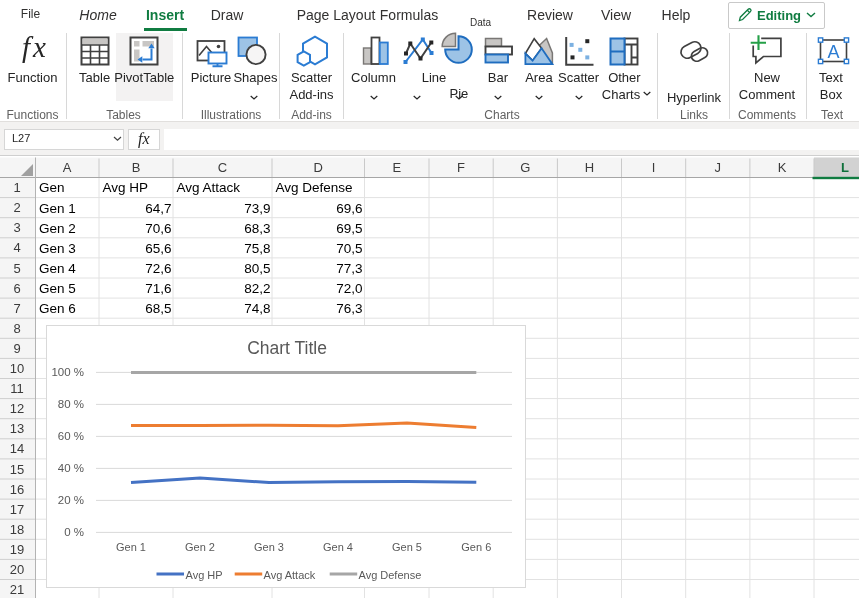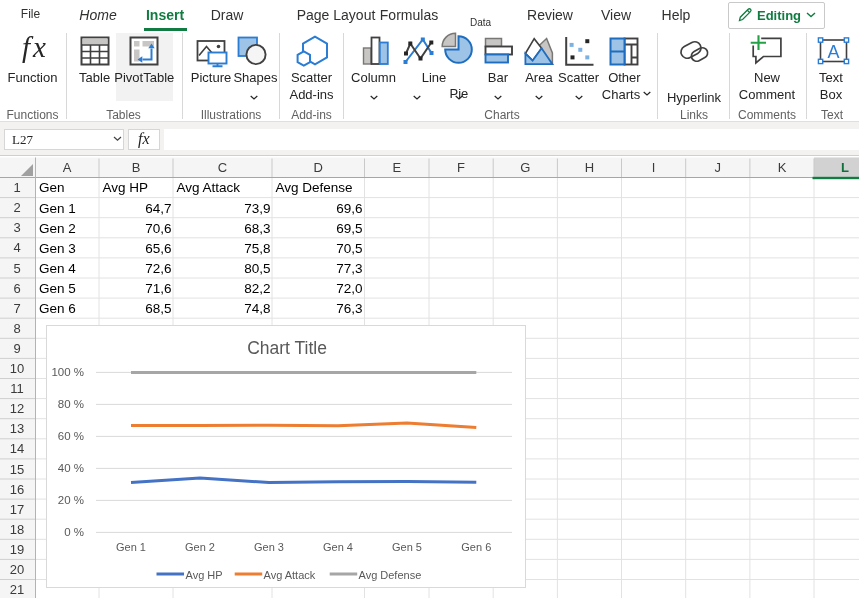--- a/index.html
+++ b/index.html
@@ -187,21 +187,21 @@
  <g fill="#fff" stroke="#2b7cd3" stroke-width="1.4">
   <rect x="818.4" y="37.9" width="4.3" height="4.3"></rect>
         <rect x="844.3" y="37.9" width="4.3" height="4.3"></rect>
   <rect x="818.4" y="59.3" width="4.3" height="4.3"></rect>
         <rect x="844.3" y="59.3" width="4.3" height="4.3"></rect>
  </g>
 </g>
 </svg>
 <div style="position:absolute;left:0;top:122px;width:859px;height:33px;background:#f3f2f1;border-bottom:1px solid #cfcfcf;"></div>
 <div style="position:absolute;left:4px;top:128.5px;width:120px;height:21px;background:#fff;border:1px solid #d6d6d6;box-sizing:border-box;"></div>
-<div class="t" style="left:12px;top:132px;font-size:13px;color:#242424;font-family:Liberation Serif, serif;">L27</div>
+<div class="t" style="left:12px;top:132px;font-size:11px;color:#242424;">L27</div>
 <svg style="left:113px;top:136px;" width="9" height="6" viewBox="0 0 9 6">
     <polyline points="1,1 4.5,4.3 8,1" fill="none" stroke="#424242" stroke-width="1.2"></polyline>
   </svg>
 <div style="position:absolute;left:128px;top:128.5px;width:32px;height:21px;background:#fff;border:1px solid #d6d6d6;box-sizing:border-box;"></div>
 <div class="t" style="left:138px;top:130px;font-size:16px;font-family:'Liberation Serif';font-style:italic;color:#242424;">fx</div>
 <div style="position:absolute;left:164px;top:128.5px;width:695px;height:21px;background:#fff;"></div>
 <svg style="left:0;top:156px;" width="859" height="442" viewBox="0 0 859 442">
 <rect x="0" y="1.5" width="859" height="20.0" fill="#f5f5f5"></rect>
 <rect x="0" y="21.5" width="35.5" height="422.1" fill="#f5f5f5"></rect>
 <rect x="814" y="1.5" width="45" height="20.0" fill="#d2d2d2"></rect>

